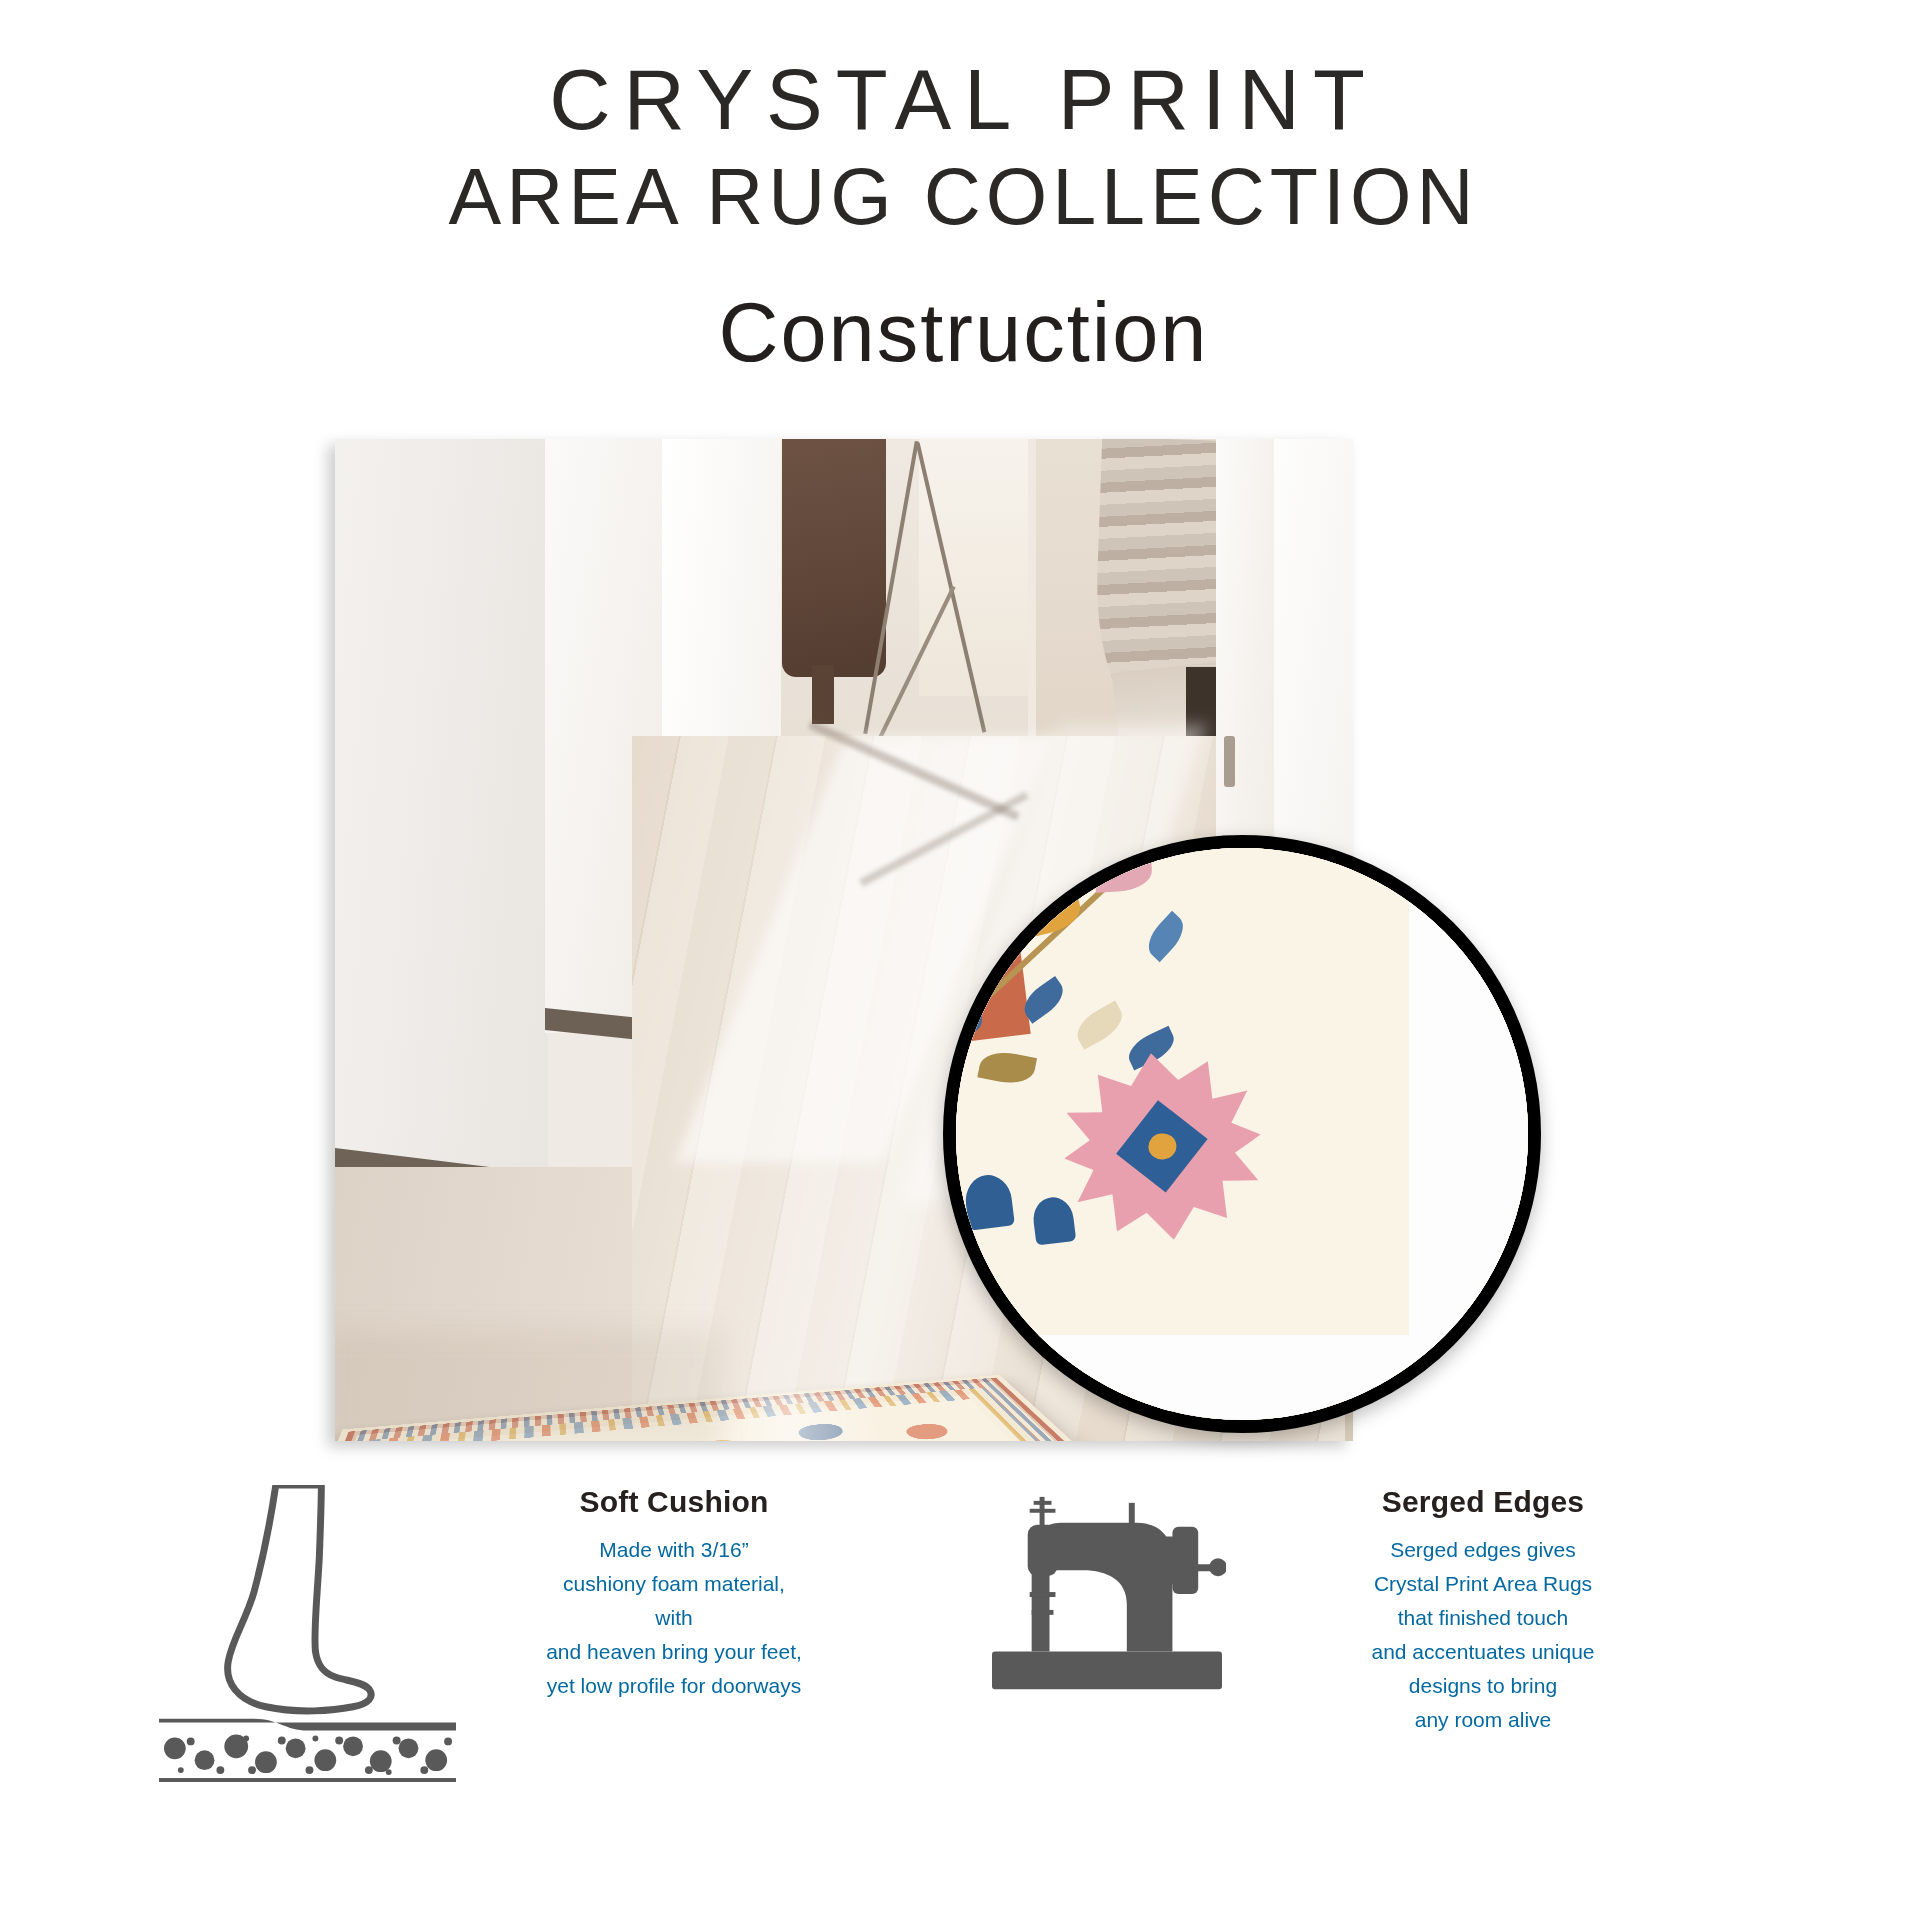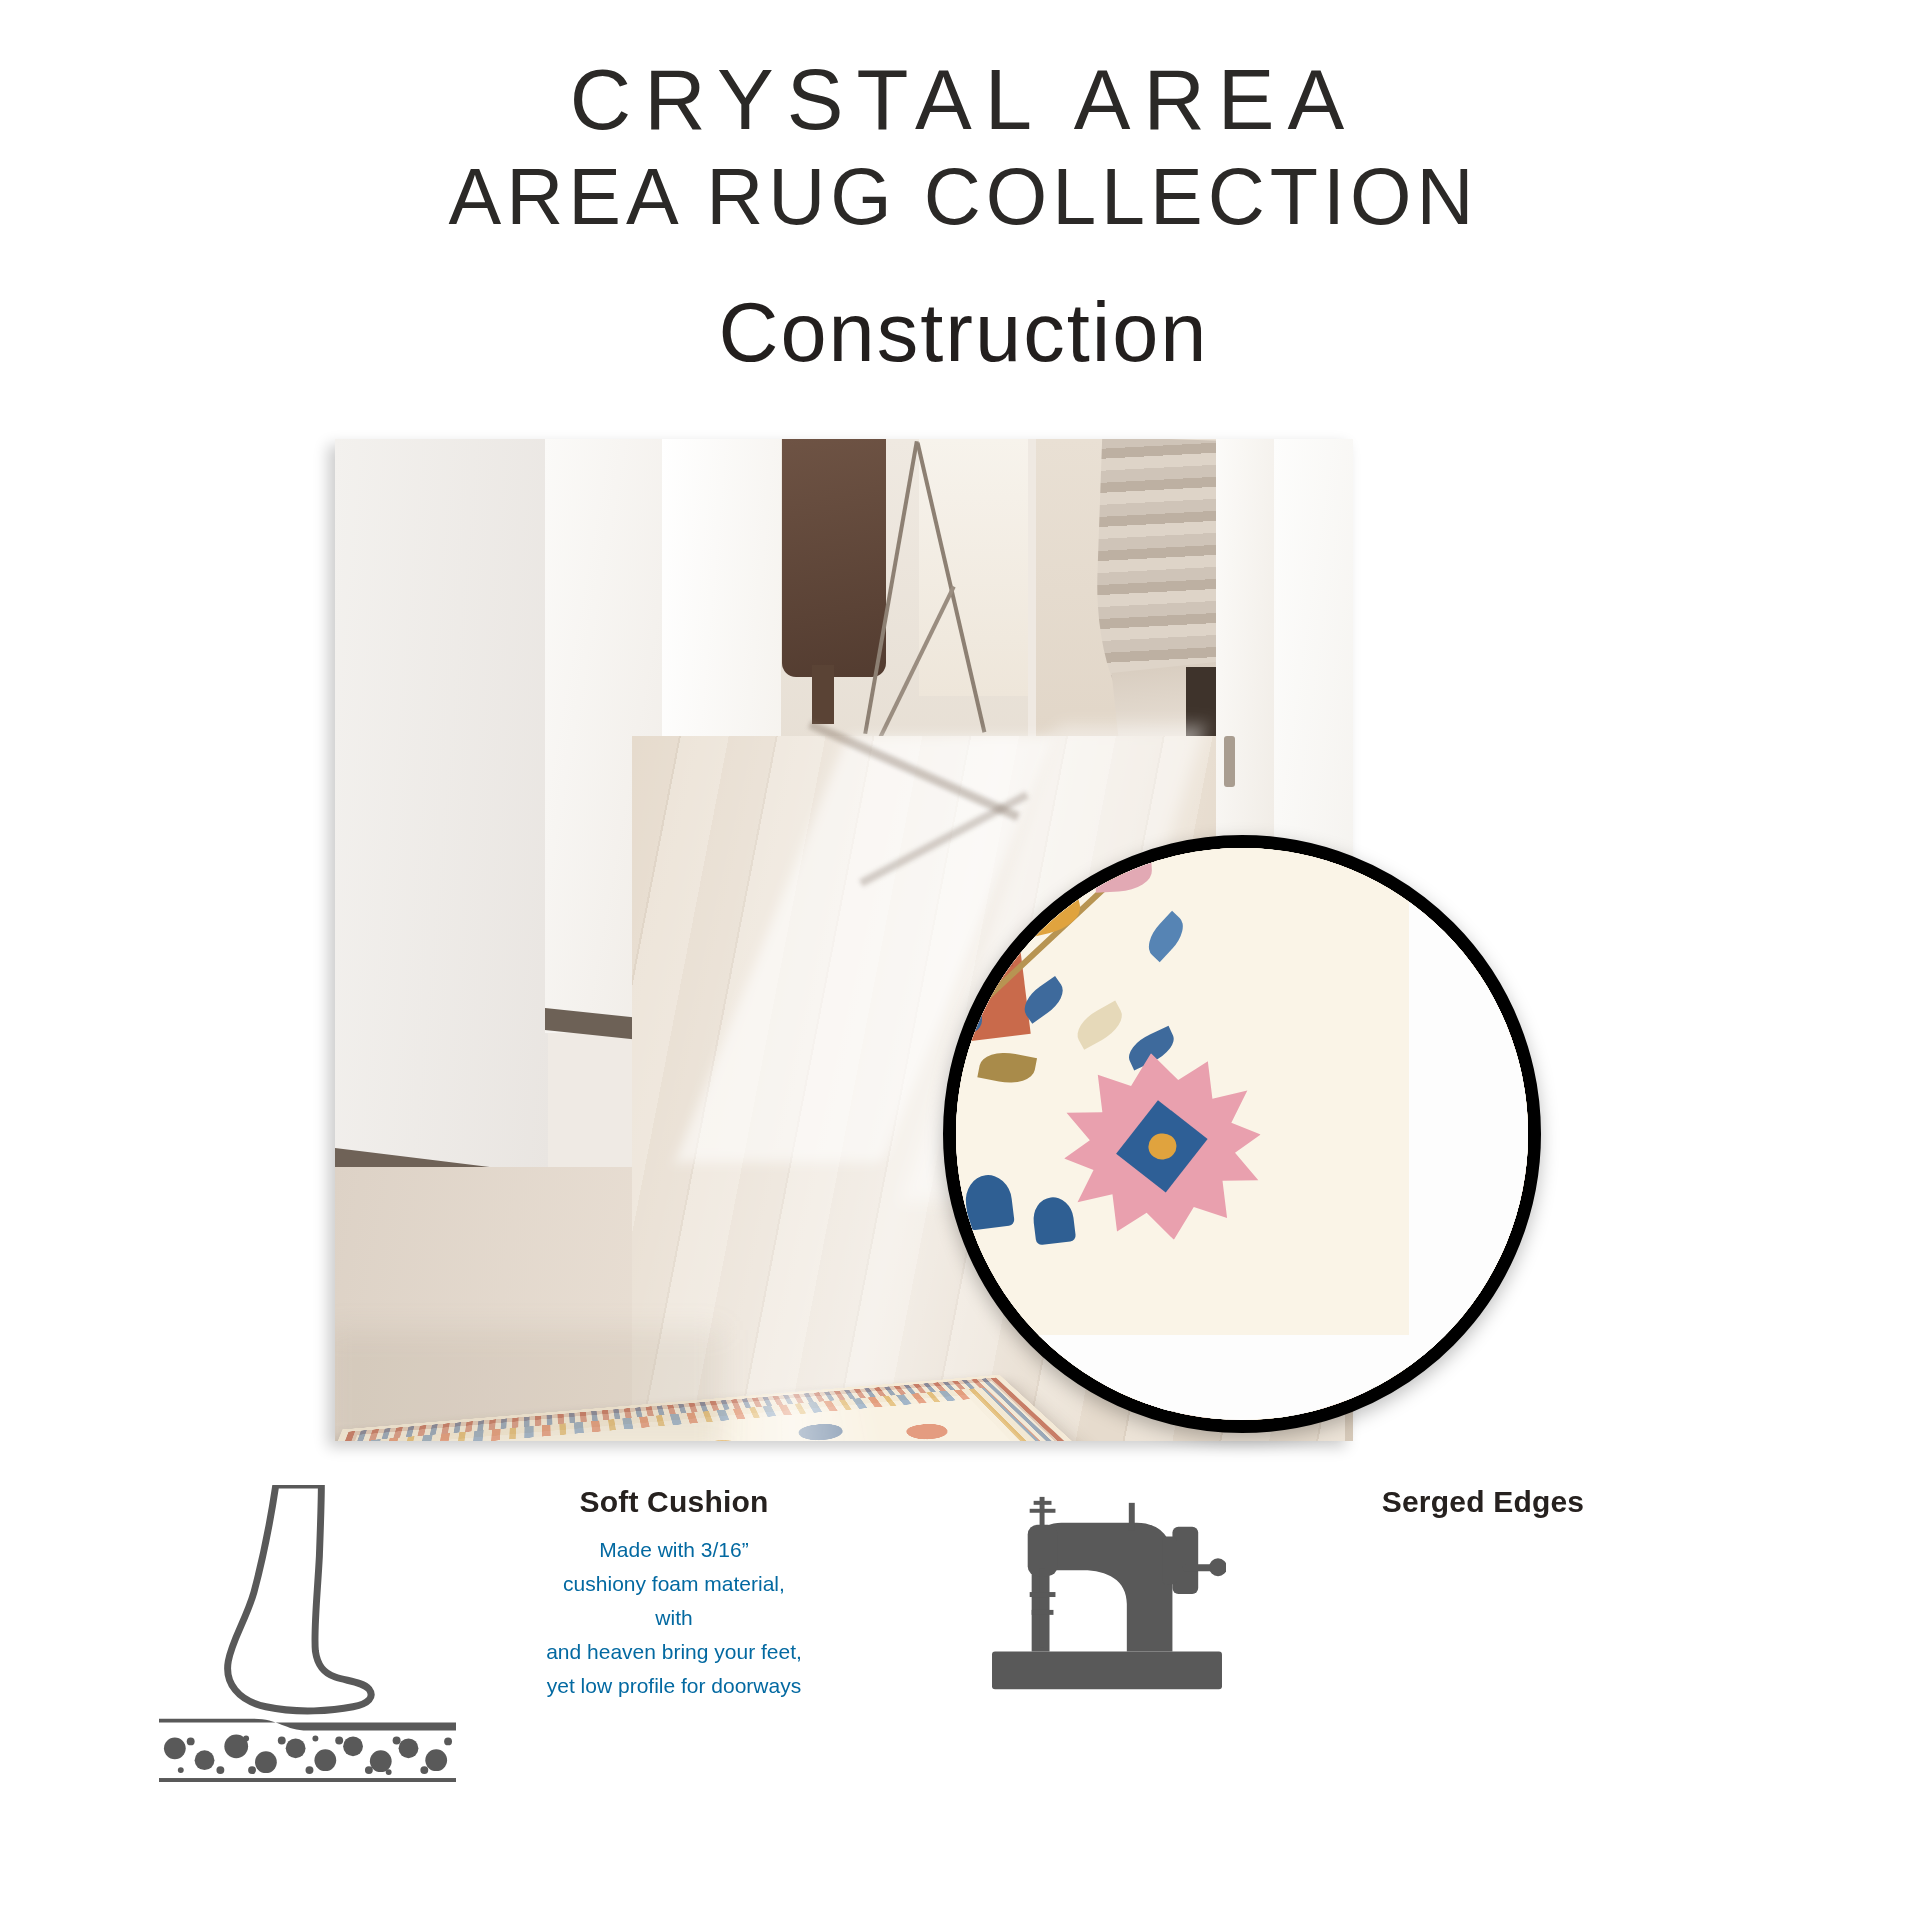--- a/index.html
+++ b/index.html
@@ -171,21 +171,21 @@
   
   .sew-icon{position:relative;width:238px;height:228px;}
   .sew-icon svg{position:absolute;left:0;top:0;}
 </style>
 </head>
 <body>
 
 <div class="page">
 
   <div class="title-block">
-    <div class="title-line1">CRYSTAL AREA</div>
+    <div class="title-line1">CRYSTAL PRINT</div>
     <div class="title-line2">AREA RUG COLLECTION</div>
   </div>
   <div class="subtitle">Construction</div>
 
   <div class="photo">
     <div class="wall-left"></div>
     <div class="baseboard-left"></div>
     <div class="floor-left"></div>
 
     <div class="far-room"></div>
@@ -365,18 +365,26 @@
               <rect x="176" y="52" width="14" height="48" rx="4"></rect>
 
               <rect x="196" y="80" width="40" height="7" rx="3"></rect>
               <circle cx="232" cy="83" r="9"></circle>
             </g>
           </svg>
         </div>
       </div>
       <div class="text-cell">
         <div class="feat-title">Serged Edges</div>
+        <div class="feat-body">
+          <div>Serged edges gives</div>
+          <div>Crystal Print Area Rugs</div>
+          <div>that finished touch</div>
+          <div>and accentuates unique</div>
+          <div>designs to bring</div>
+          <div>any room alive</div>
+        </div>
       </div>
     </div>
   </div>
 
 </div>
 
 
 </body></html>

